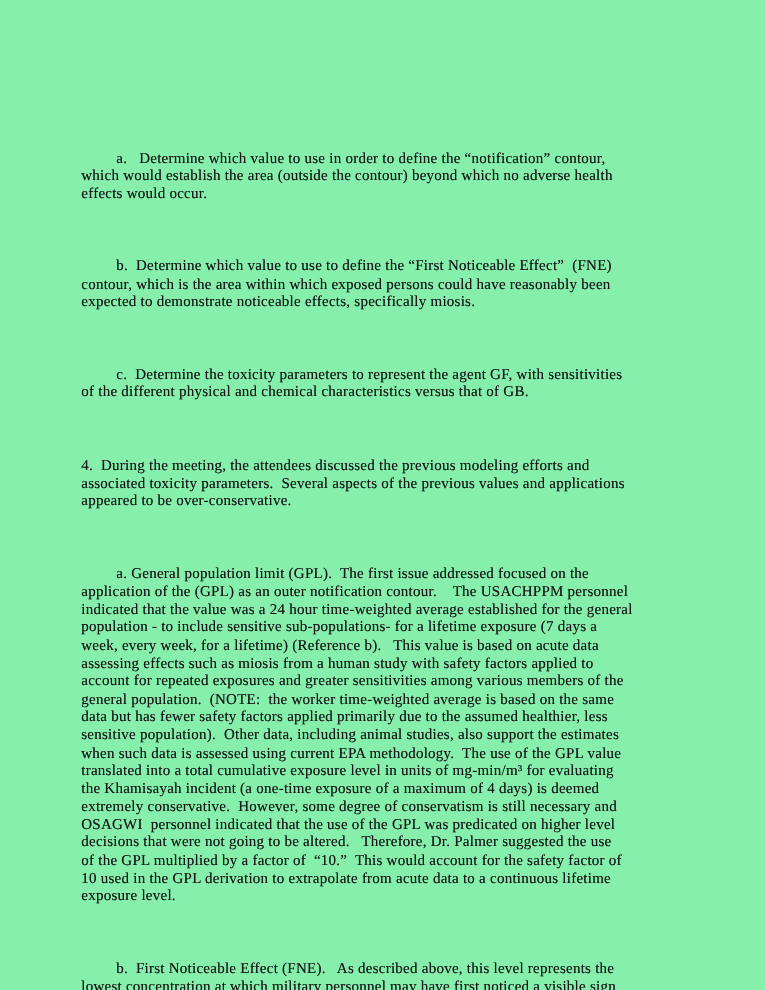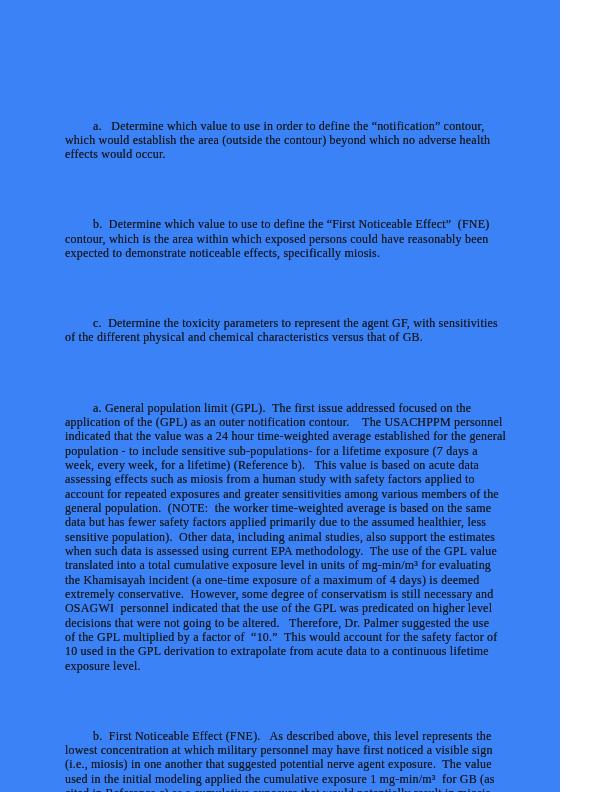--- a/index.html
+++ b/index.html
@@ -2,61 +2,64 @@
 <html><head>
 <meta charset="utf-8">
 <style>
   html, body {
     margin: 0;
     padding: 0;
     background: #ffffff;
   }
   .sheet {
     position: relative;
-    width: 560px;
+    width: 612px;
     height: 792px;
-    background: #3b82f6;
+    background: #86efac;
     overflow: hidden;
     font-family: "Liberation Serif", "DejaVu Serif", serif;
     color: #161616;
   }
   .doc-body {
     position: absolute;
     left: 65px;
     top: 90px;
     width: 505px;
     font-size: 12px;
     line-height: 14.35px;
     letter-spacing: 0.2px;
     white-space: pre-wrap;
     text-shadow: 0 0 0.4px rgba(0,0,0,0.55); 
   }
   .para {
     margin: 0;
   }
   .para + .para {
-    margin-top: 27px;
+    margin-top: 15px;
   }
   .para.indent {
     text-indent: 28px;
   }
 </style>
 </head>
 <body>
 
 <div class="sheet">
   <div class="doc-body">
     <p class="para indent">a.   Determine which value to use in order to define the “notification” contour,
 which would establish the area (outside the contour) beyond which no adverse health
 effects would occur.</p>
     <p class="para indent">b.  Determine which value to use to define the “First Noticeable Effect”  (FNE)
 contour, which is the area within which exposed persons could have reasonably been
 expected to demonstrate noticeable effects, specifically miosis.</p>
     <p class="para indent">c.  Determine the toxicity parameters to represent the agent GF, with sensitivities
 of the different physical and chemical characteristics versus that of GB.</p>
+    <p class="para">4.  During the meeting, the attendees discussed the previous modeling efforts and
+associated toxicity parameters.  Several aspects of the previous values and applications
+appeared to be over-conservative.</p>
     <p class="para indent">a. General population limit (GPL).  The first issue addressed focused on the
 application of the (GPL) as an outer notification contour.    The USACHPPM personnel
 indicated that the value was a 24 hour time-weighted average established for the general
 population - to include sensitive sub-populations- for a lifetime exposure (7 days a
 week, every week, for a lifetime) (Reference b).   This value is based on acute data
 assessing effects such as miosis from a human study with safety factors applied to
 account for repeated exposures and greater sensitivities among various members of the
 general population.  (NOTE:  the worker time-weighted average is based on the same
 data but has fewer safety factors applied primarily due to the assumed healthier, less
 sensitive population).  Other data, including animal studies, also support the estimates

